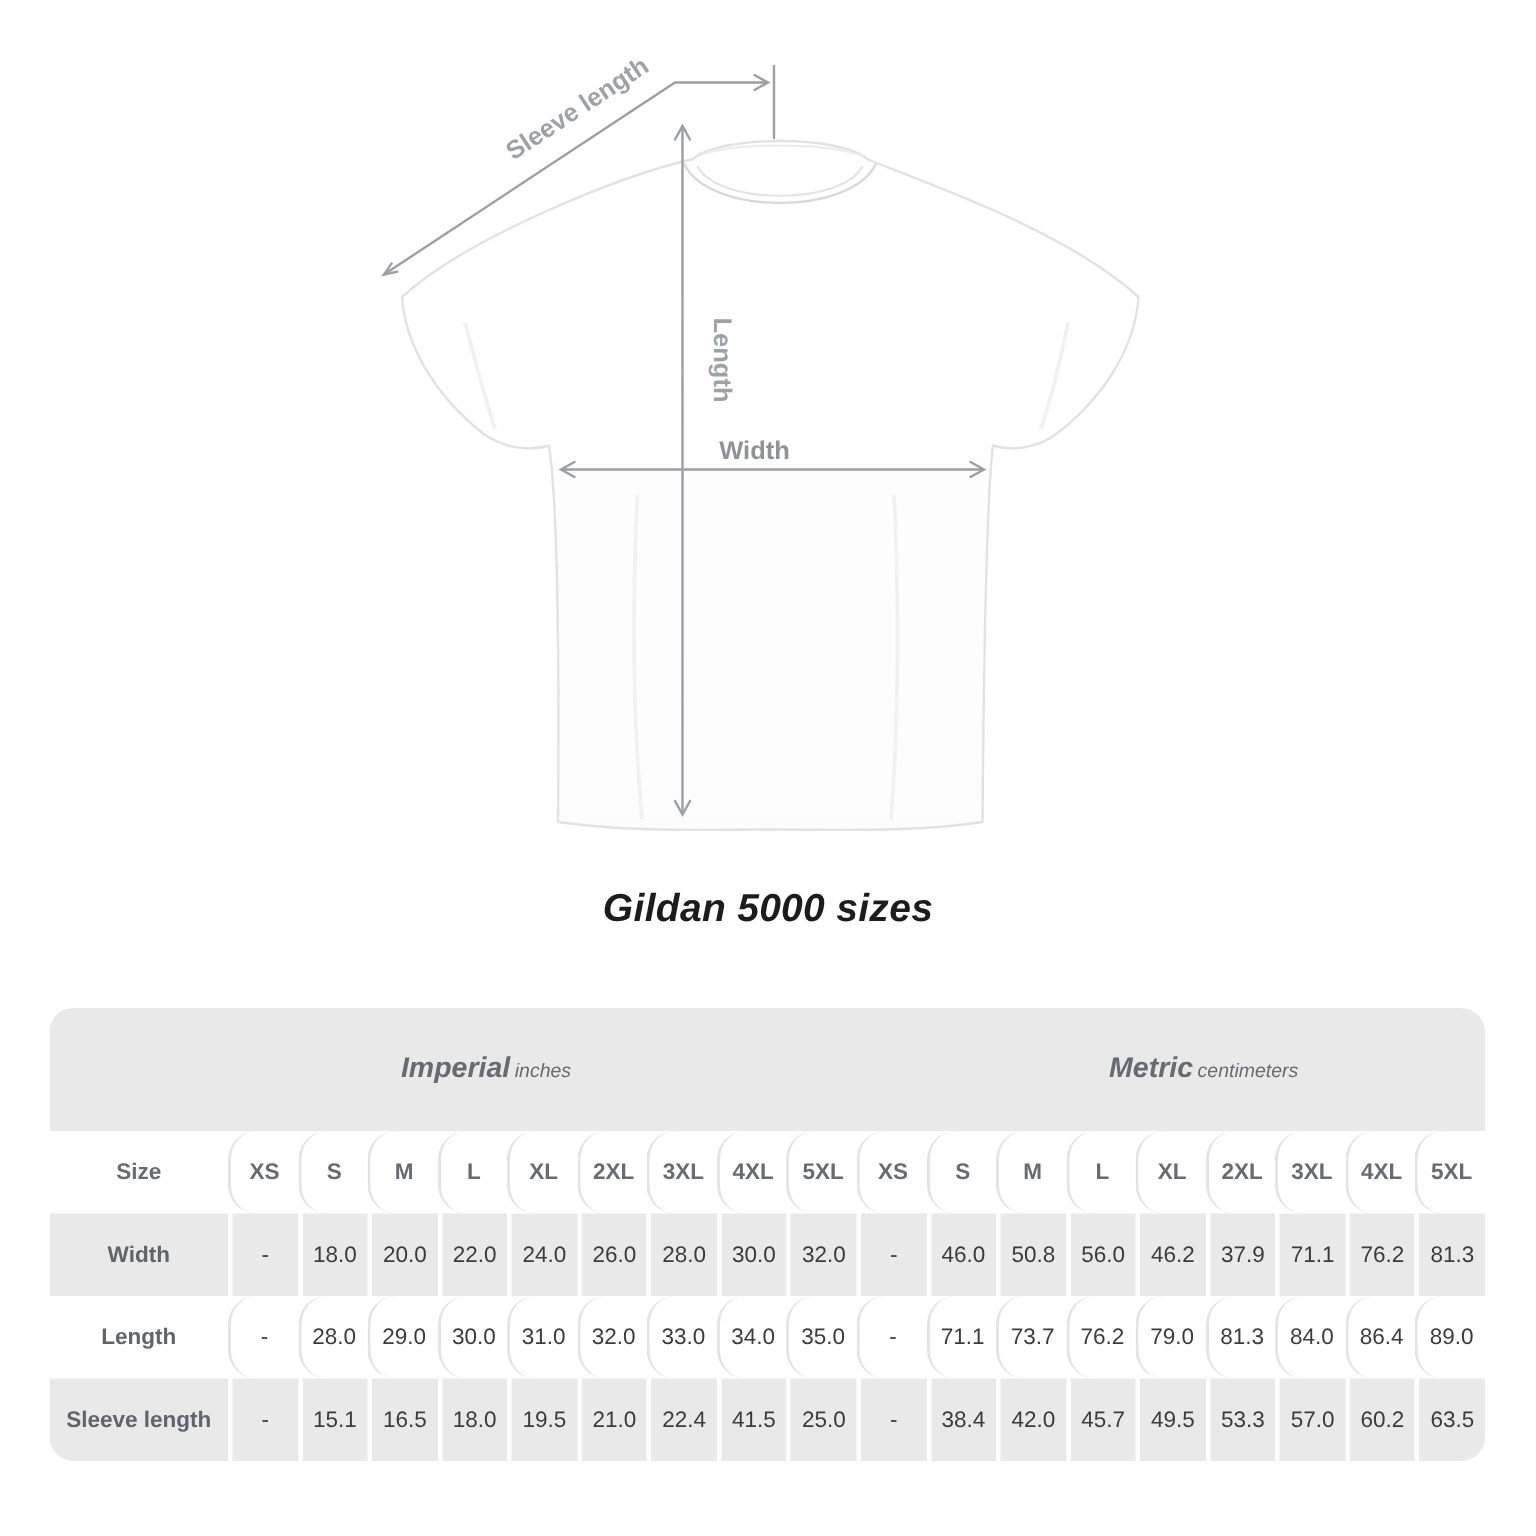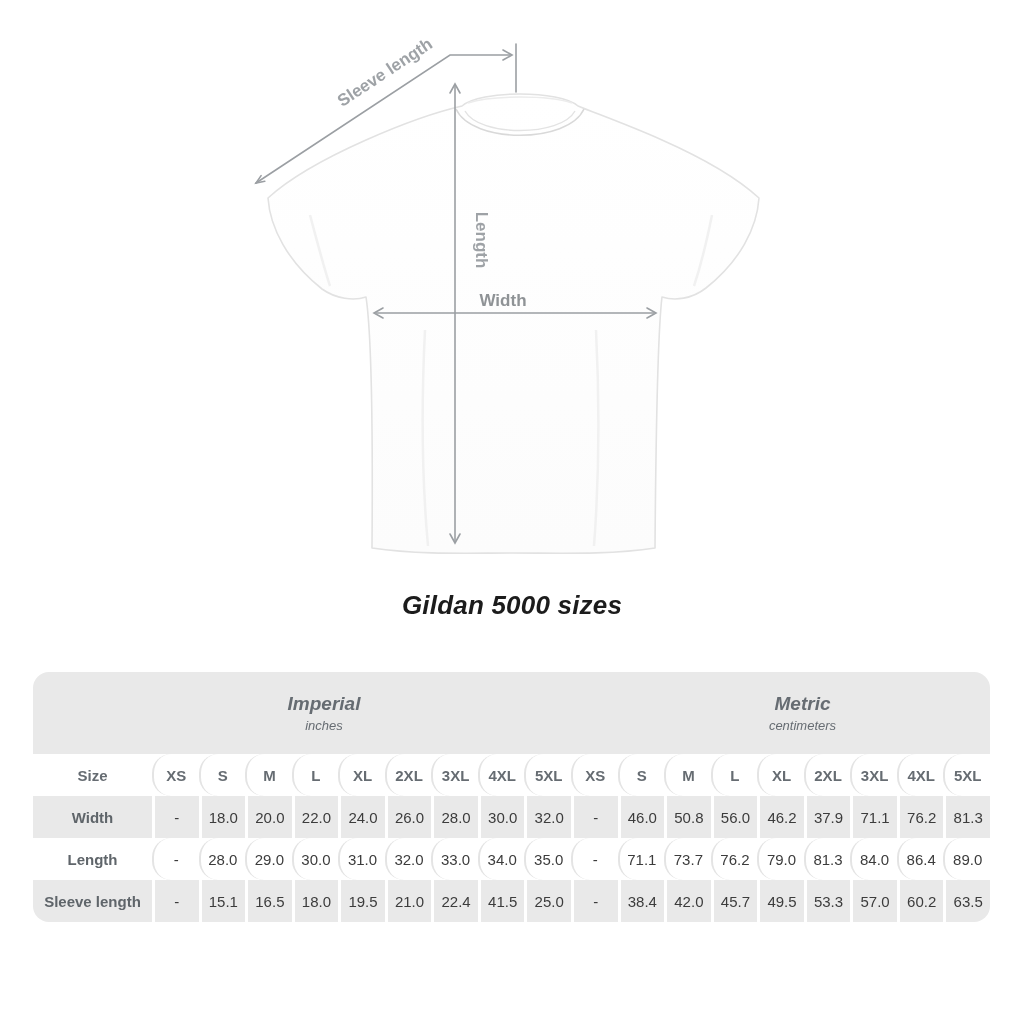--- a/index.html
+++ b/index.html
@@ -46,41 +46,41 @@
     background: #ffffff;
   }
   .unit-header {
     display: grid;
     grid-template-columns: 119px repeat(18, 1fr);
     height: 82px;
     background: #e9e9e9;
   }
   .unit-cell {
     display: flex;
-    flex-direction: column;
+    flex-direction: row;
     align-items: center;
     justify-content: center;
     gap: 3px;
     margin-left: 44px;
   }
   .unit-cell .unit-label {
     font-size: 19px;
     font-weight: bold;
     font-style: italic;
     color: #666c72;
   }
   .unit-cell .unit-sublabel {
     font-size: 13px;
     font-style: italic;
     color: #666c72;
   }
   .t-row {
     display: grid;
     grid-template-columns: 119px repeat(18, 1fr);
-    height: 42px;
+    height: 55px;
   }
   .t-row > div {
     display: flex;
     align-items: center;
     justify-content: center;
     font-size: 15px;
     color: #3c3c3c;
     box-sizing: border-box;
     white-space: nowrap;
   }

